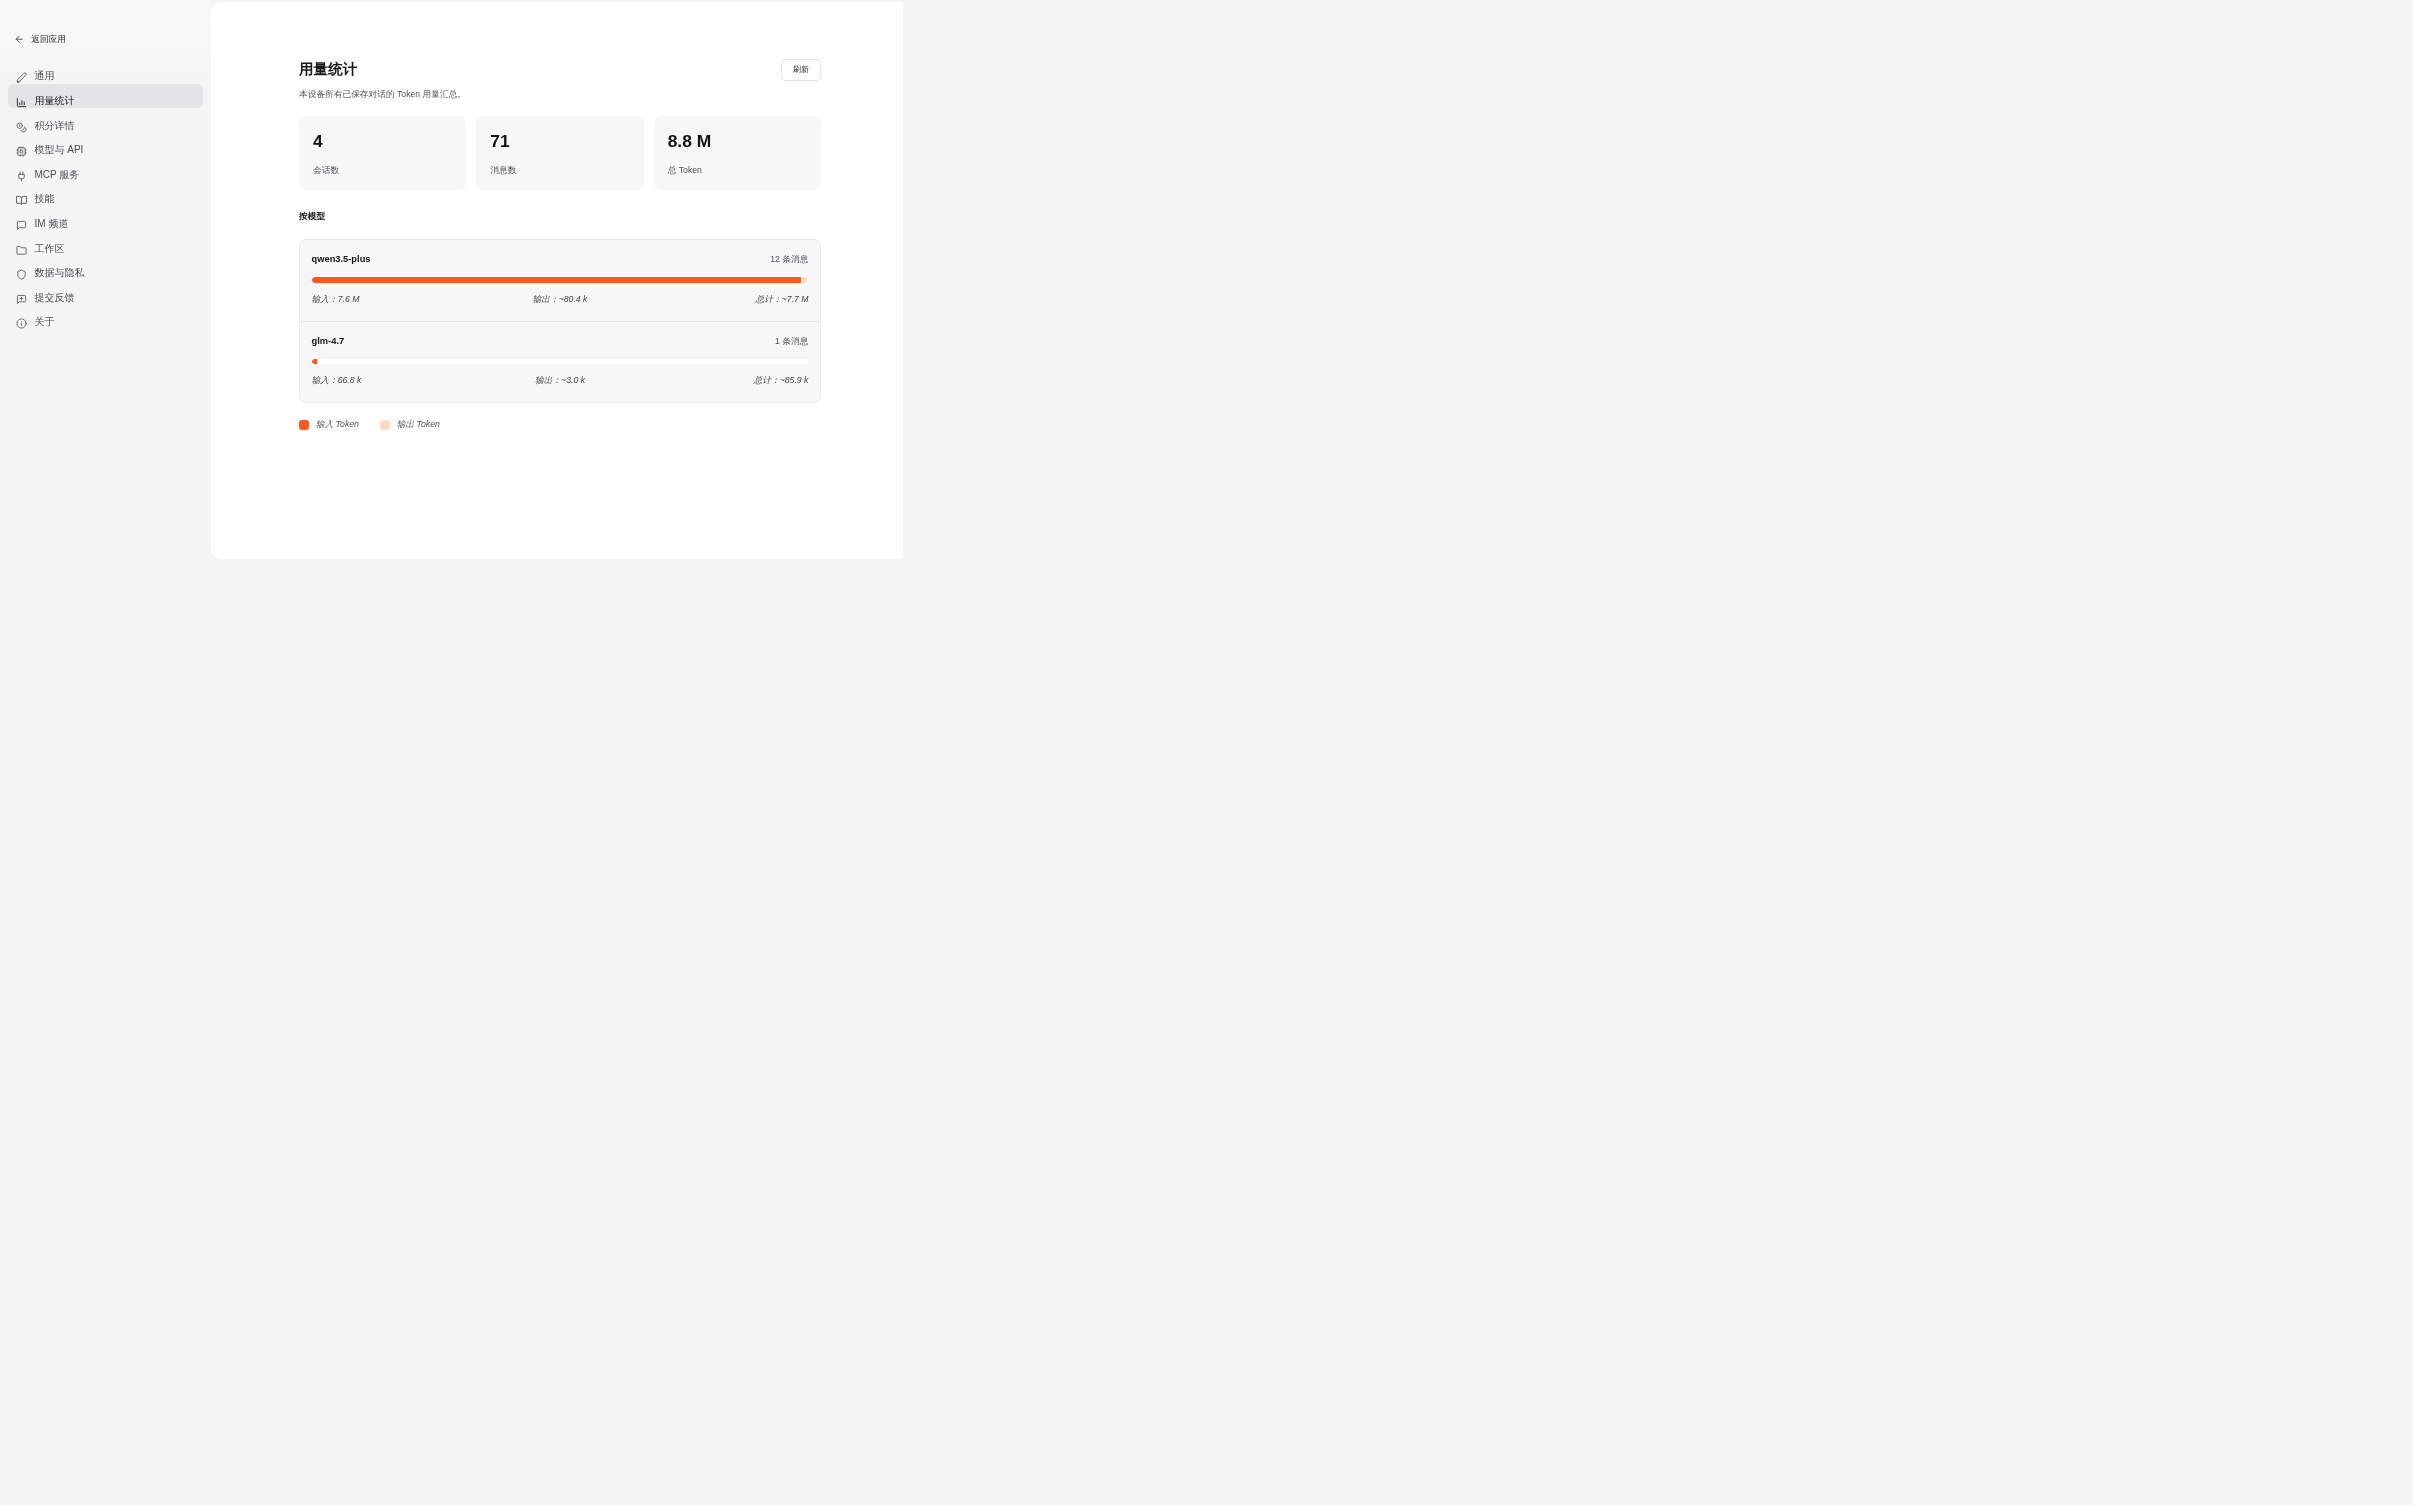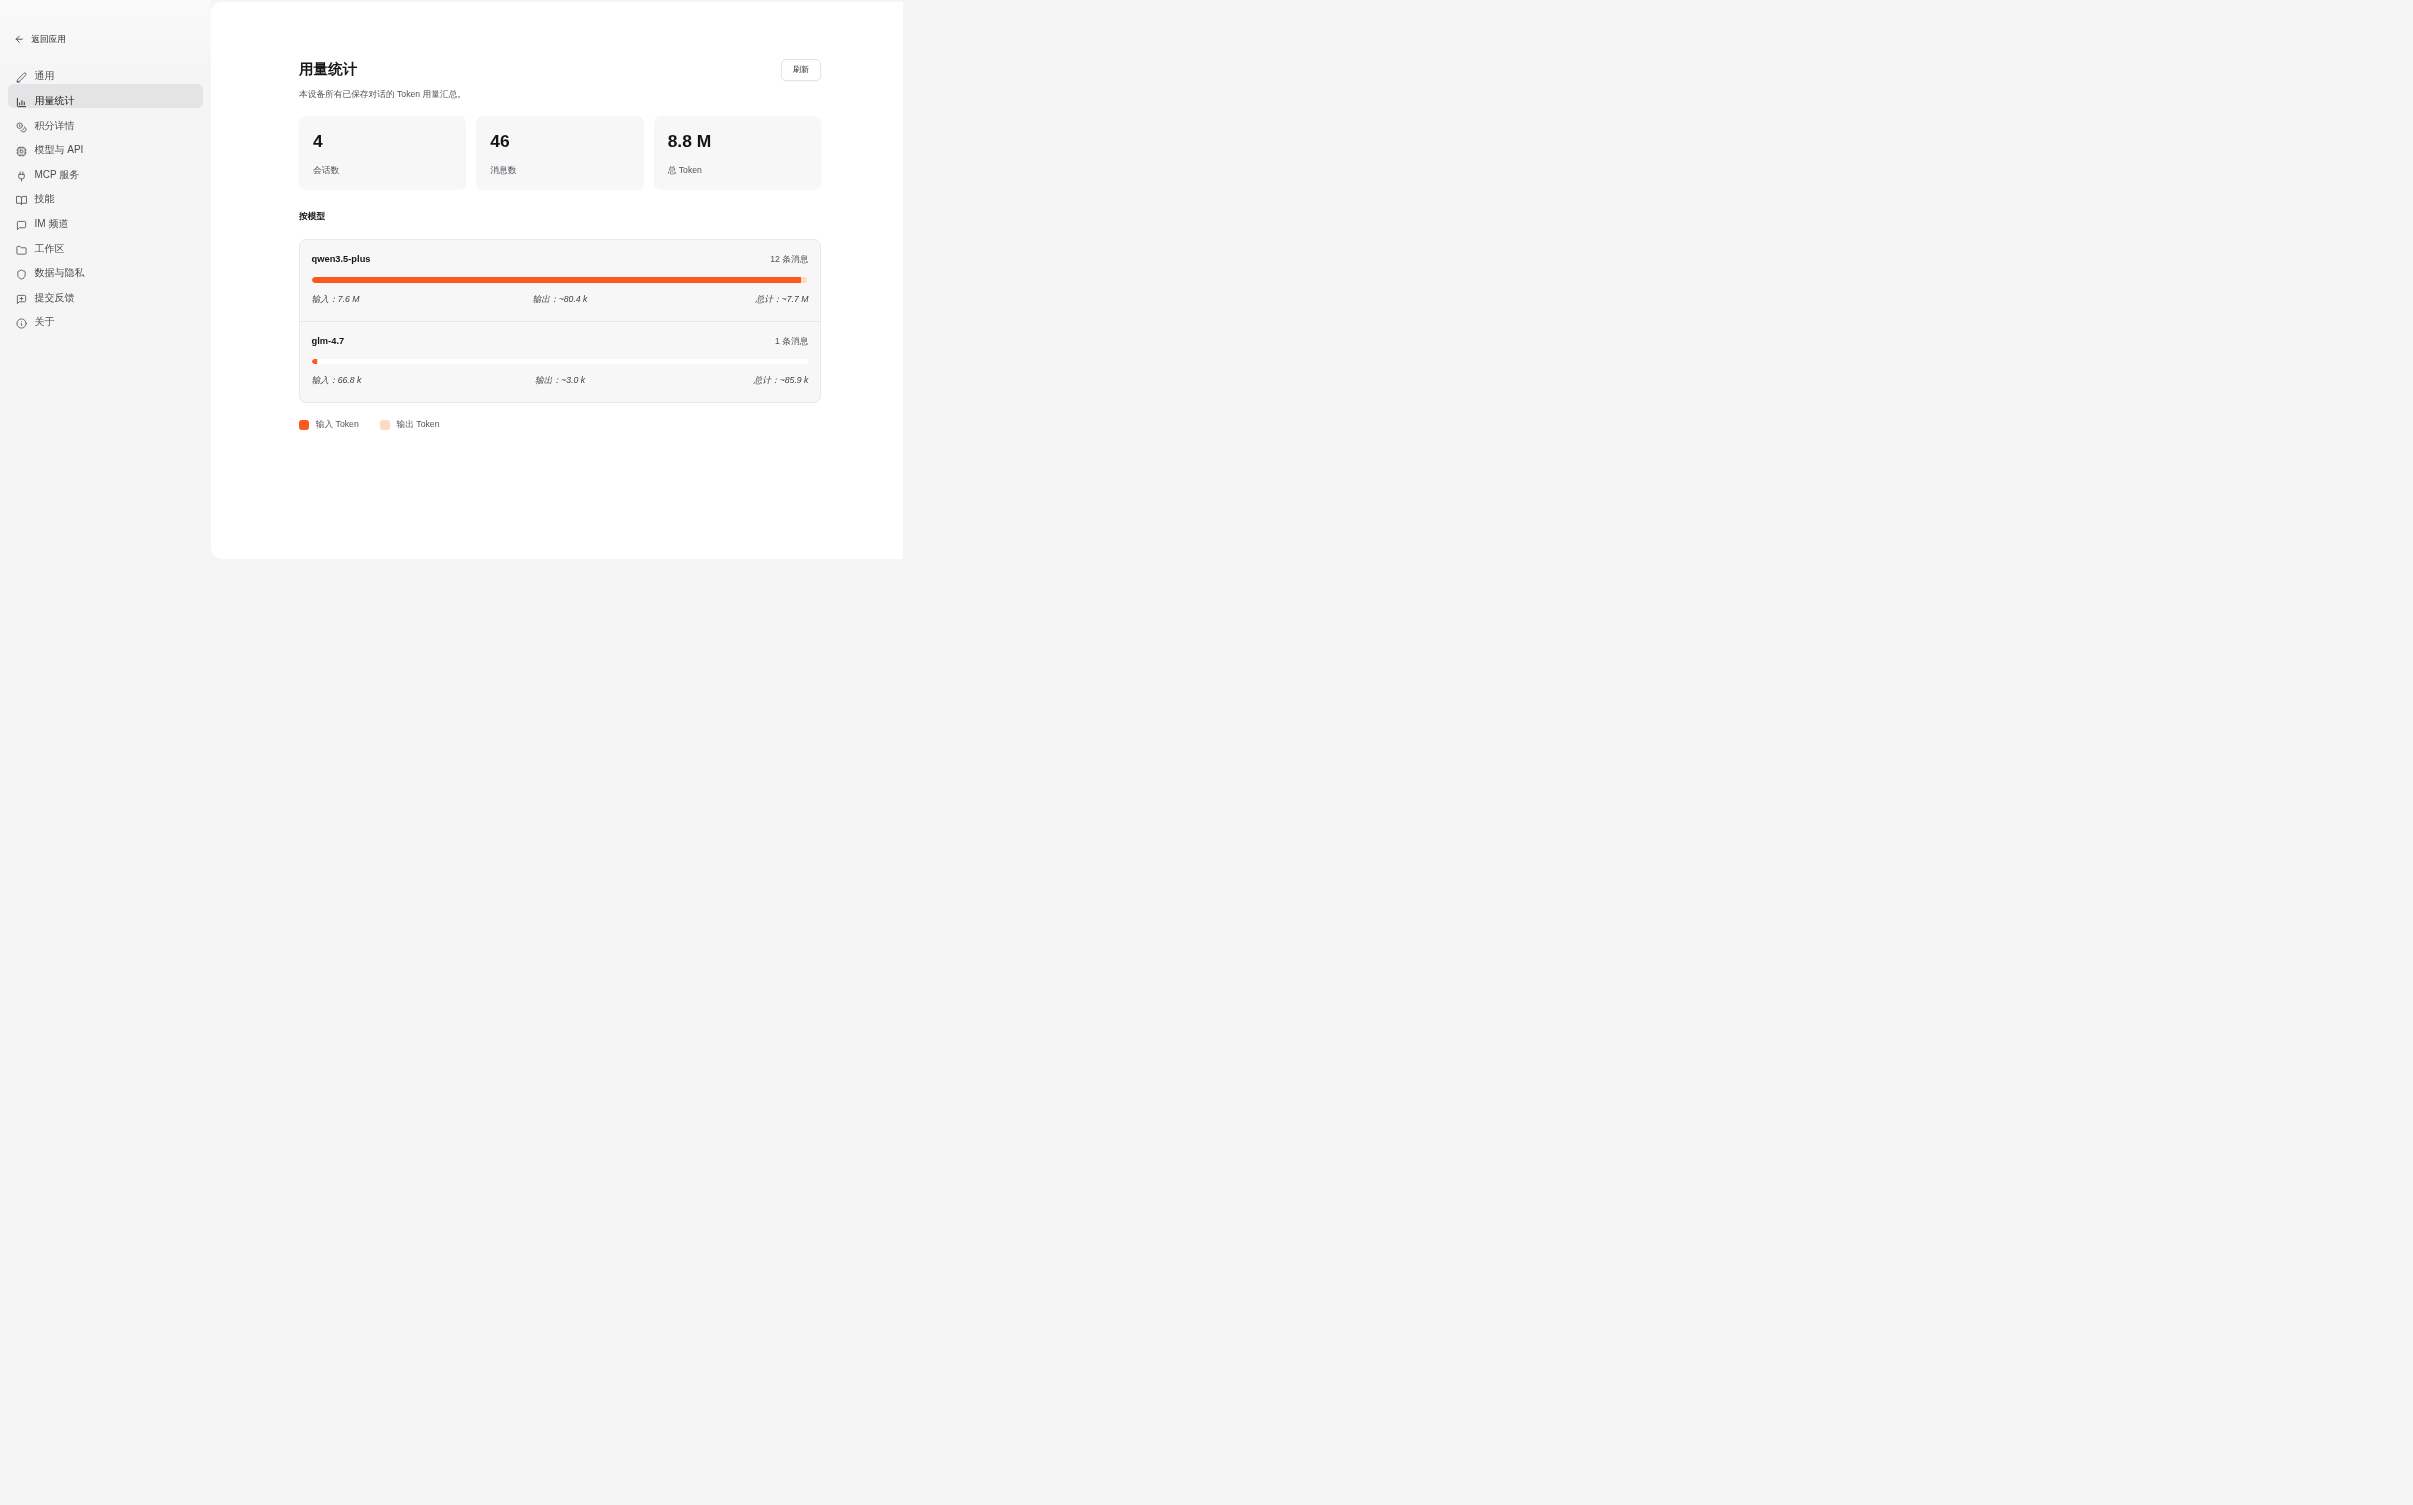--- a/index.html
+++ b/index.html
@@ -73,21 +73,21 @@
     margin-top:11px; height:5.2px; background:#ffffff;
     border-radius:2.9px; overflow:hidden; display:flex;
   }
   .bar-in  { height:100%; background:#fa5a1e; border-radius:2.9px 0 0 2.9px; }
   .bar-out { height:100%; background:#ffd9c4; }
   .model-stats { margin-top:11.6px; display:flex; font-size:8.7px; color:#3f3f46;font-style:italic; }
   .model-stats span { flex:1; }
   .model-stats .mid { text-align:center; }
   .model-stats .right { text-align:right; }
   
-  .legend { margin-top:16px; display:flex; align-items:center; gap:21px; }
+  .legend { margin-top:16px; display:flex; align-items:center; gap:21px;font-style:italic; }
   .legend-item { display:flex; align-items:center; gap:6.4px; font-size:8.7px; color:#52525b; }
   .swatch { width:10.4px; height:10.4px; border-radius:2.9px; }
   .swatch.in { background:#fa5a1e; }
   .swatch.out { background:#ffd9c4; }
 </style>
 </head>
 <body>
 
 <div class="sidebar">
   <div class="back-row">
@@ -197,21 +197,21 @@
       <button class="refresh-btn">刷新</button>
     </div>
     <div class="subtitle">本设备所有已保存对话的 Token 用量汇总。</div>
 
     <div class="stats-row">
       <div class="stat-card">
         <div class="stat-value">4</div>
         <div class="stat-label">会话数</div>
       </div>
       <div class="stat-card">
-        <div class="stat-value">46</div>
+        <div class="stat-value">71</div>
         <div class="stat-label">消息数</div>
       </div>
       <div class="stat-card">
         <div class="stat-value">8.8 M</div>
         <div class="stat-label">总 Token</div>
       </div>
     </div>
 
     <div class="section-heading">按模型</div>
 

